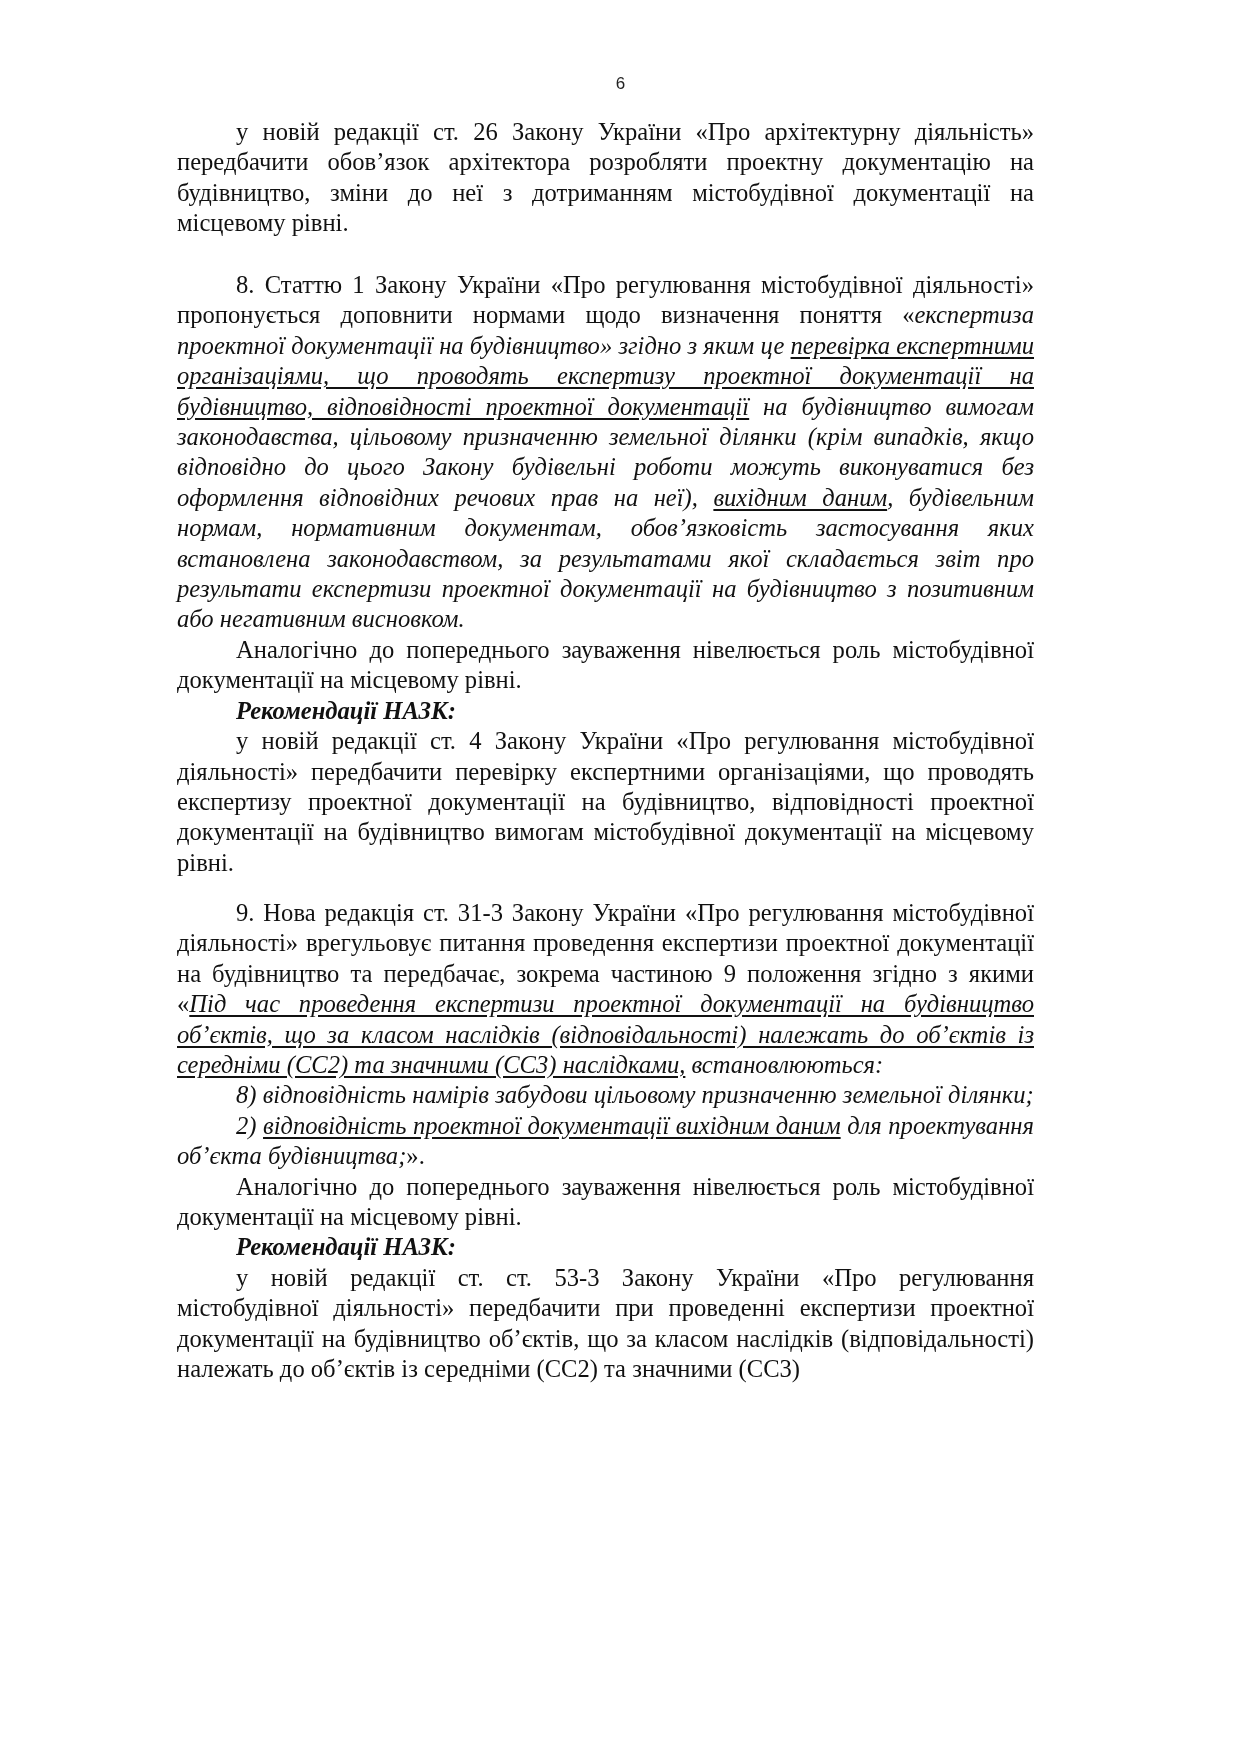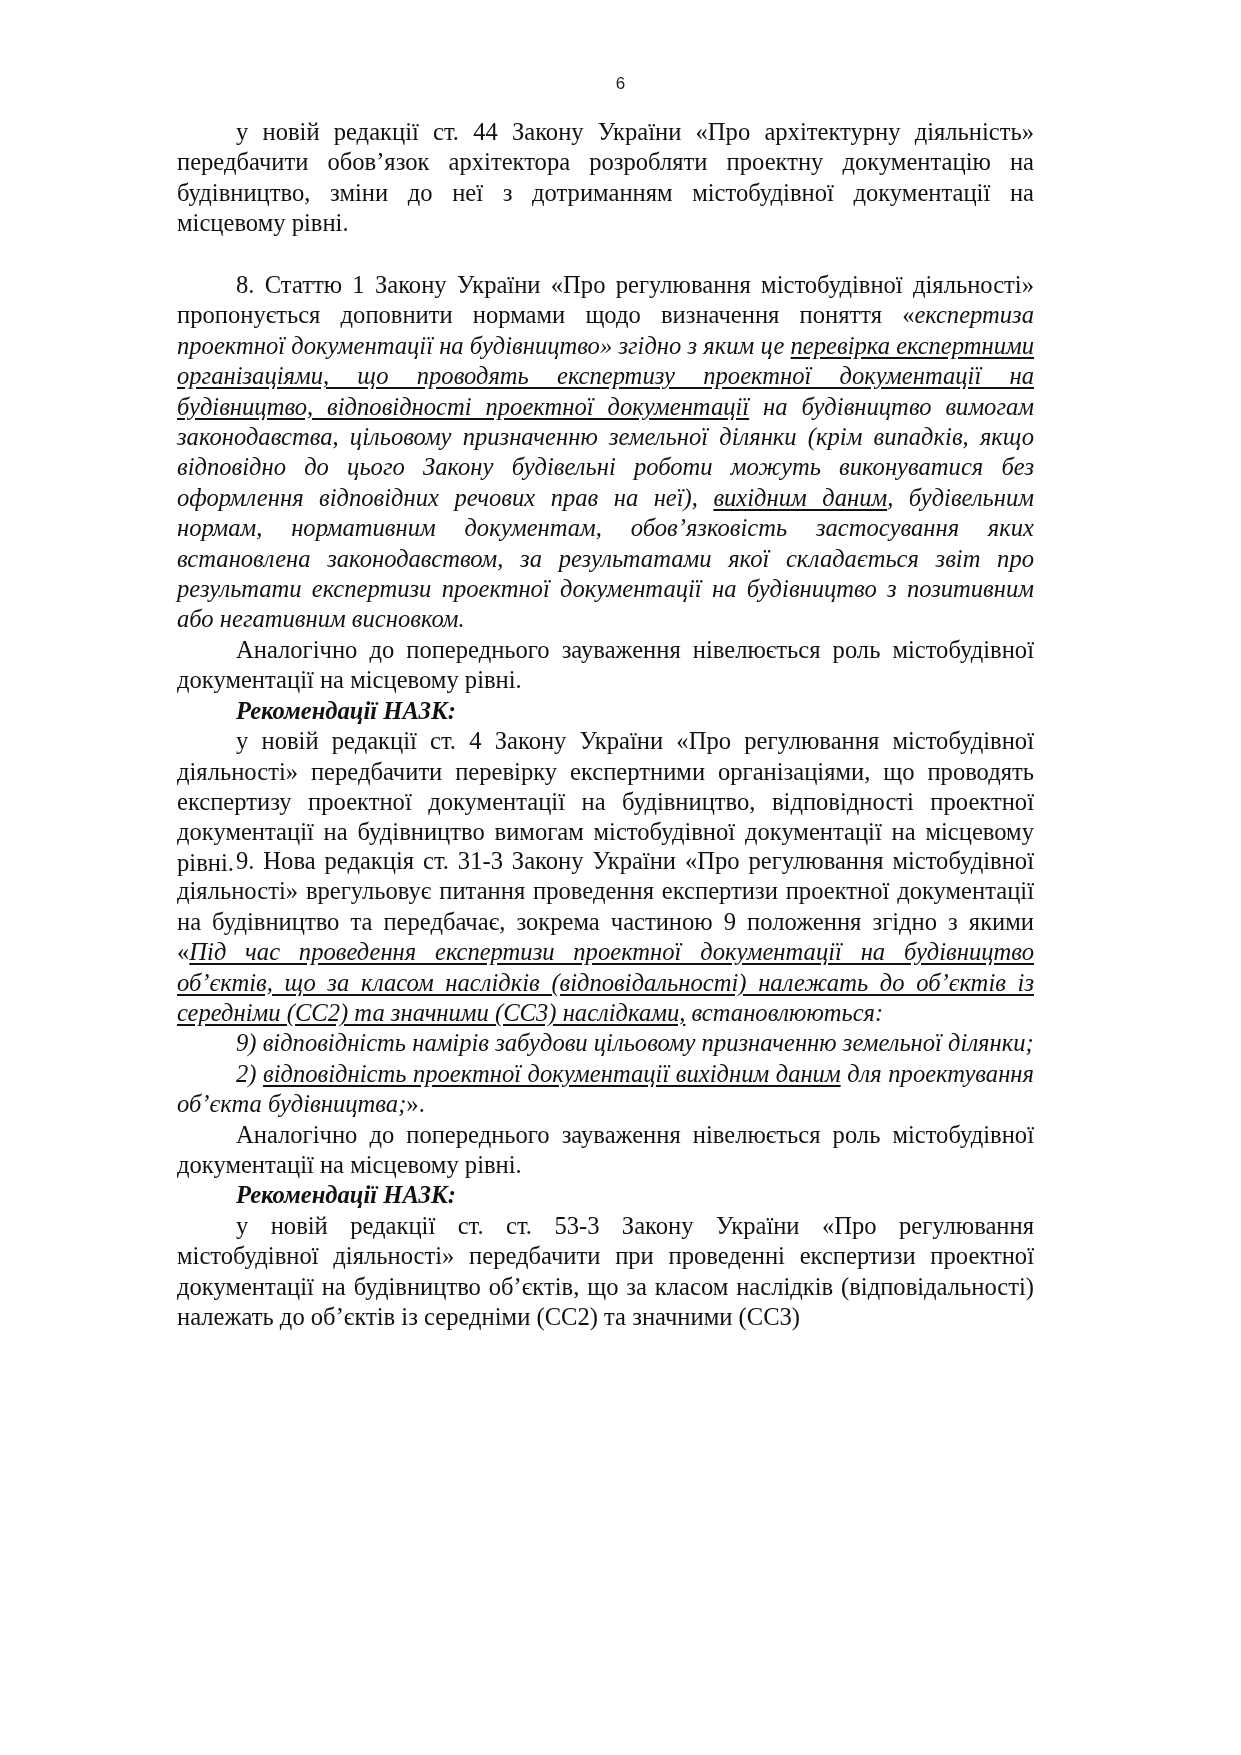--- a/index.html
+++ b/index.html
@@ -21,32 +21,32 @@
   .block { position: absolute; left: 0; width: 857px; }
 </style>
 </head>
 <body>
 
 <div class="page-number">6</div>
 
 <div class="page">
 
   <div class="block" style="top:117px;">
-    <p class="indent">у новій редакції ст. 44 Закону України «Про архітектурну діяльність» передбачити обов’язок архітектора розробляти проектну документацію на будівництво, зміни до неї з дотриманням містобудівної документації на місцевому рівні.</p>
+    <p class="indent">у новій редакції ст. 26 Закону України «Про архітектурну діяльність» передбачити обов’язок архітектора розробляти проектну документацію на будівництво, зміни до неї з дотриманням містобудівної документації на місцевому рівні.</p>
   </div>
 
   <div class="block" style="top:270px;">
     <p class="indent"><span>8. Статтю 1 Закону України «Про регулювання містобудівної діяльності» пропонується доповнити нормами щодо визначення поняття «</span><span class="it">експертиза проектної документації на будівництво» згідно з яким це </span><span class="it u">перевірка експертними організаціями, що проводять експертизу проектної документації на будівництво, відповідності проектної документації</span><span class="it"> на будівництво вимогам законодавства, цільовому призначенню земельної ділянки (крім випадків, якщо відповідно до цього Закону будівельні роботи можуть виконуватися без оформлення відповідних речових прав на неї), </span><span class="it u">вихідним даним</span><span class="it">, будівельним нормам, нормативним документам, обов’язковість застосування яких встановлена законодавством, за результатами якої складається звіт про результати експертизи проектної документації на будівництво з позитивним або негативним висновком.</span></p>
     <p class="indent">Аналогічно до попереднього зауваження нівелюється роль містобудівної документації на місцевому рівні.</p>
     <p class="indent bi">Рекомендації НАЗК:</p>
     <p class="indent">у новій редакції ст. 4 Закону України «Про регулювання містобудівної діяльності» передбачити перевірку експертними організаціями, що проводять експертизу проектної документації на будівництво, відповідності проектної документації на будівництво вимогам містобудівної документації на місцевому рівні.</p>
   </div>
 
-  <div class="block" style="top:846px;">
+  <div class="block" style="top:898px;">
     <p class="indent"><span>9. Нова редакція ст. 31-3 Закону України «Про регулювання містобудівної діяльності» врегульовує питання проведення експертизи проектної документації на будівництво та передбачає, зокрема частиною 9 положення згідно з якими «</span><span class="it u">Під час проведення експертизи проектної документації на будівництво об’єктів, що за класом наслідків (відповідальності) належать до об’єктів із середніми (СС2) та значними (СС3) наслідками,</span><span class="it"> встановлюються:</span></p>
-    <p class="indent it">9) відповідність намірів забудови цільовому призначенню земельної ділянки;</p>
+    <p class="indent it">8) відповідність намірів забудови цільовому призначенню земельної ділянки;</p>
     <p class="indent"><span class="it">2) </span><span class="it u">відповідність проектної документації вихідним даним</span><span class="it"> для проектування об’єкта будівництва;</span><span>».</span></p>
     <p class="indent">Аналогічно до попереднього зауваження нівелюється роль містобудівної документації на місцевому рівні.</p>
     <p class="indent bi">Рекомендації НАЗК:</p>
     <p class="indent">у новій редакції ст. ст. 53-3 Закону України «Про регулювання містобудівної діяльності» передбачити при проведенні експертизи проектної документації на будівництво об’єктів, що за класом наслідків (відповідальності) належать до об’єктів із середніми (СС2) та значними (СС3)</p>
   </div>
 
 </div>
 
 </body></html>

